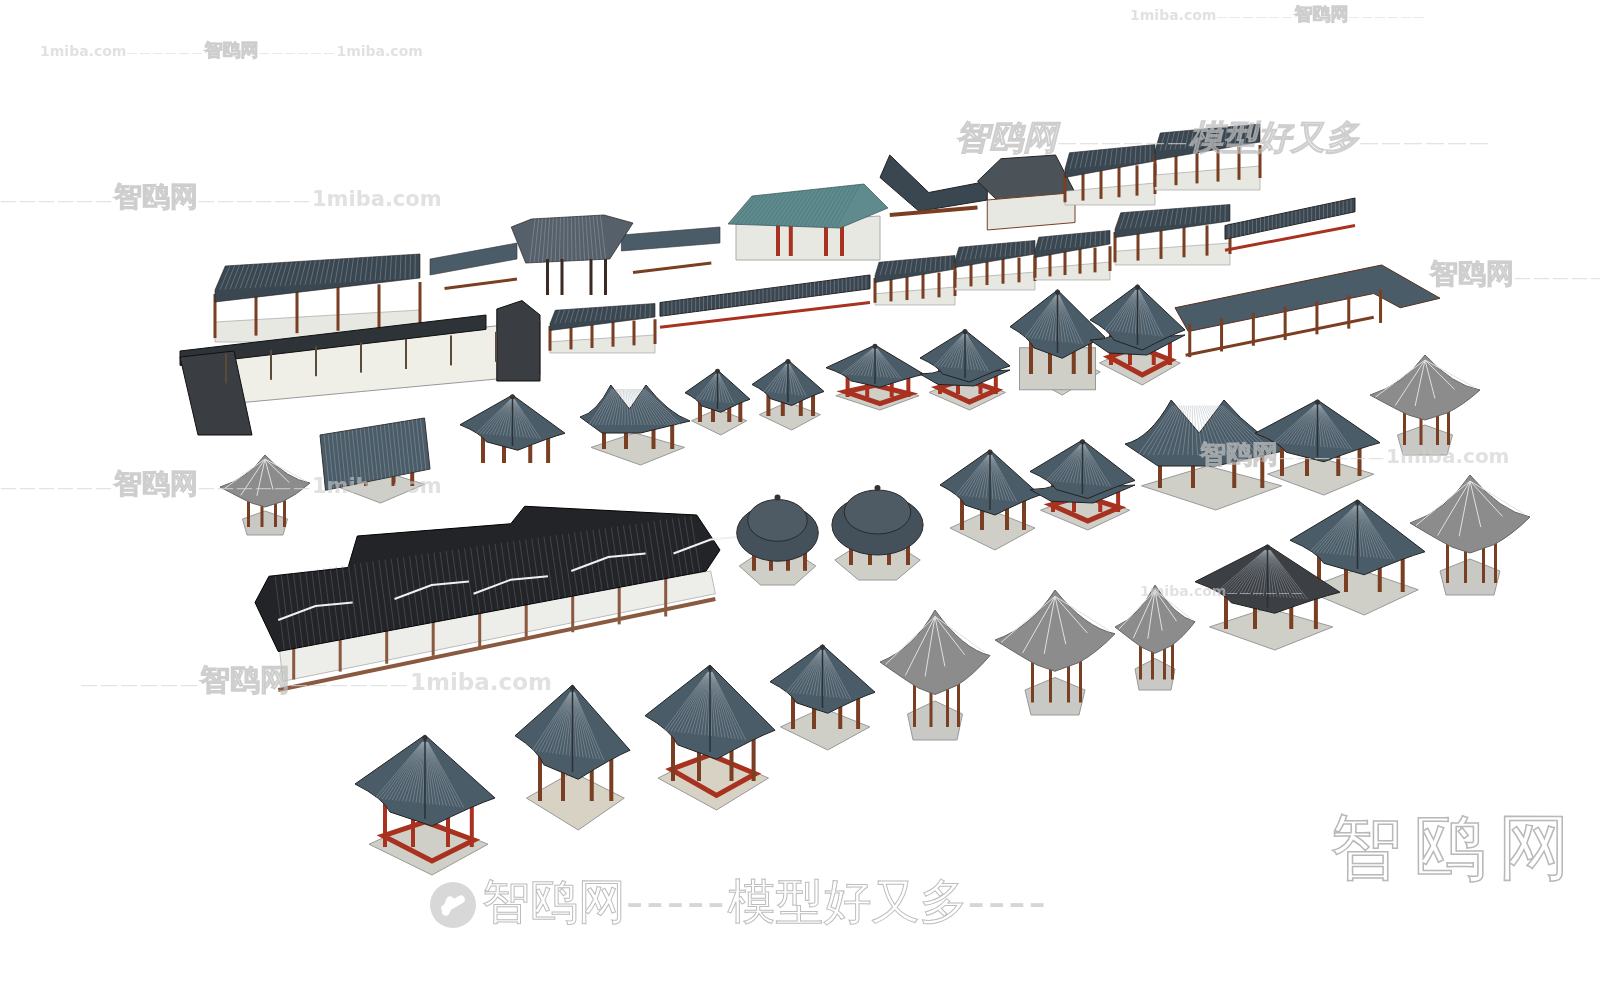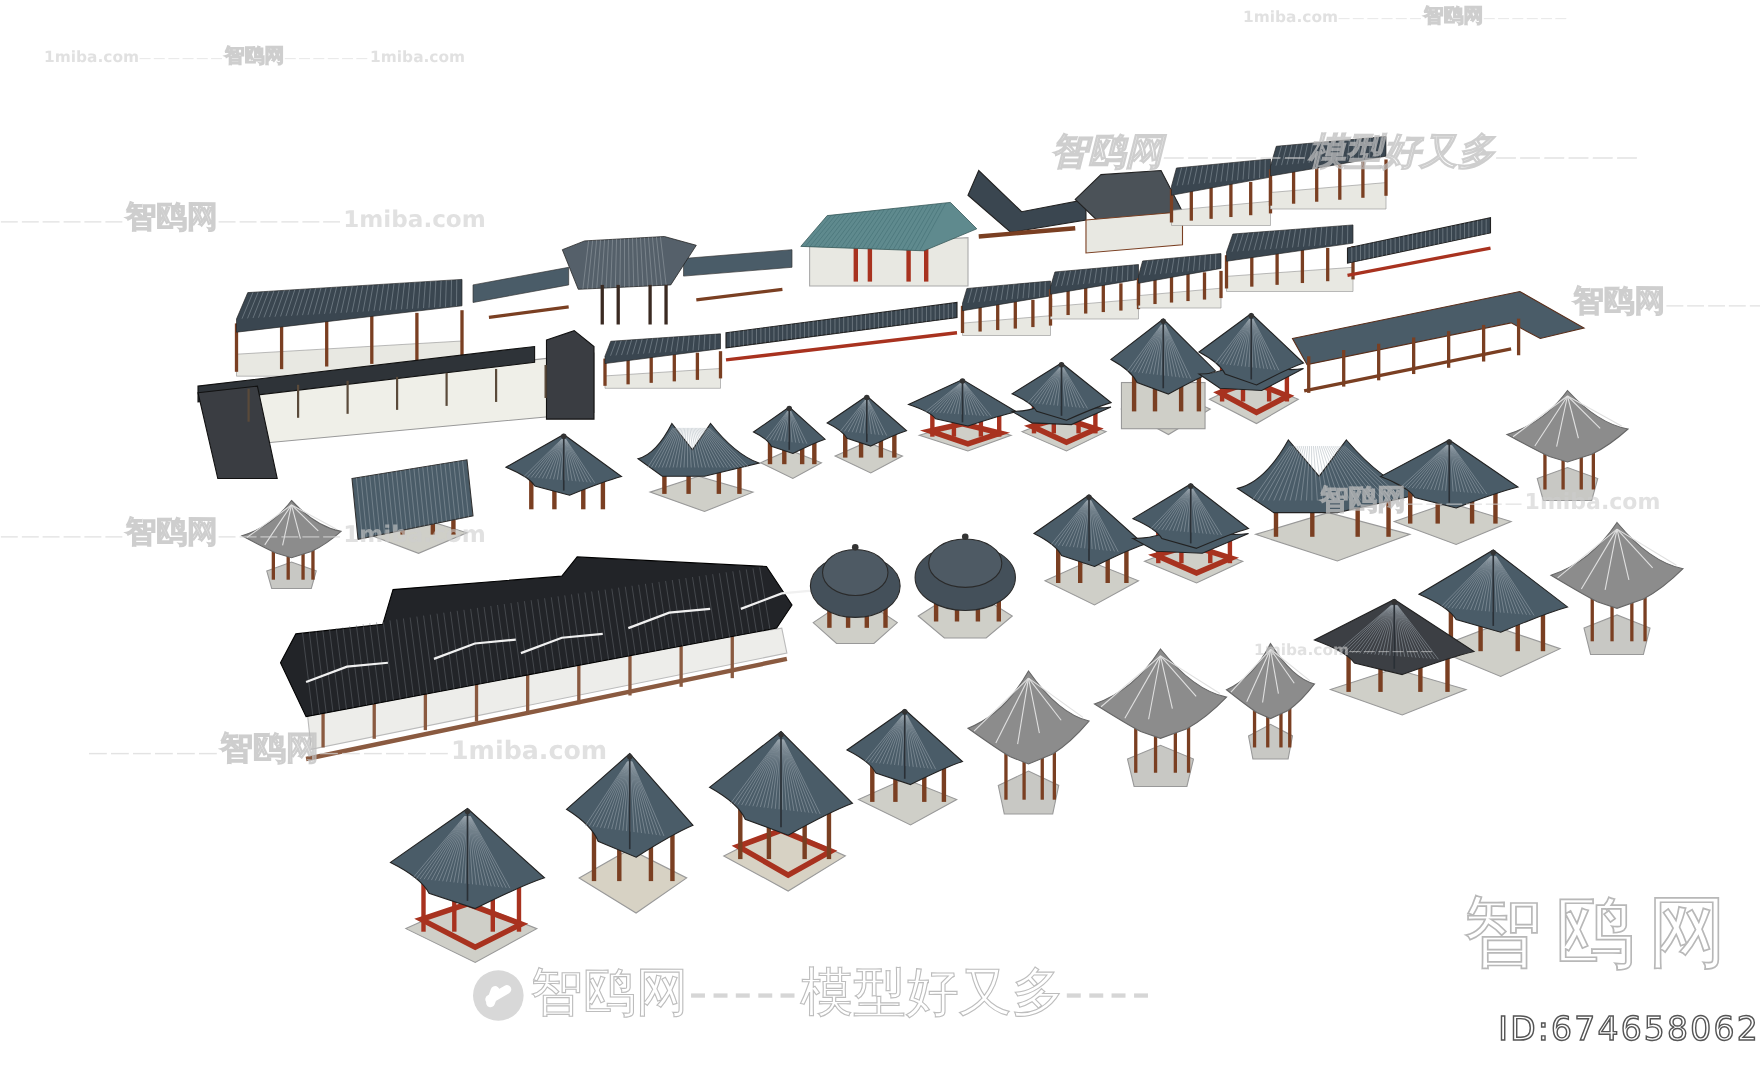--- a/index.html
+++ b/index.html
@@ -1261,14 +1261,13 @@
       <div class="wm" style="left: 1200px; top: 405px; font-size: 26px; margin-top: 32px;"><span class="cn">智鸥网</span><span class="dash" style="font-size: 16px;">——————</span><span class="url" style="font-size: 20px;">1miba.com</span></div>
       <div class="wm" style="left: 1140px; top: 579px; font-size: 18px;"><span class="url" style="font-size: 14px;">1miba.com</span><span class="dash" style="font-size: 11px;">——————</span></div>
       <div class="wm" style="left: 80px; top: 660px; font-size: 30px;"><span class="dash" style="font-size: 18px;">——————</span><span class="cn">智鸥网</span><span class="dash" style="font-size: 18px;">——————</span><span class="url" style="font-size: 23px;">1miba.com</span></div>
     </div>
 
   <div id="bottom-wm">
     <span class="bird"></span><span class="cn">智鸥网</span><span class="dash">-----</span><span class="cn">模型好又多</span><span class="dash">----</span>
   </div>
 
   <div id="big-logo">智鸥网</div>
-  <div id="model-id">ID:674658062</div>
 </div>
 
 </body></html>

